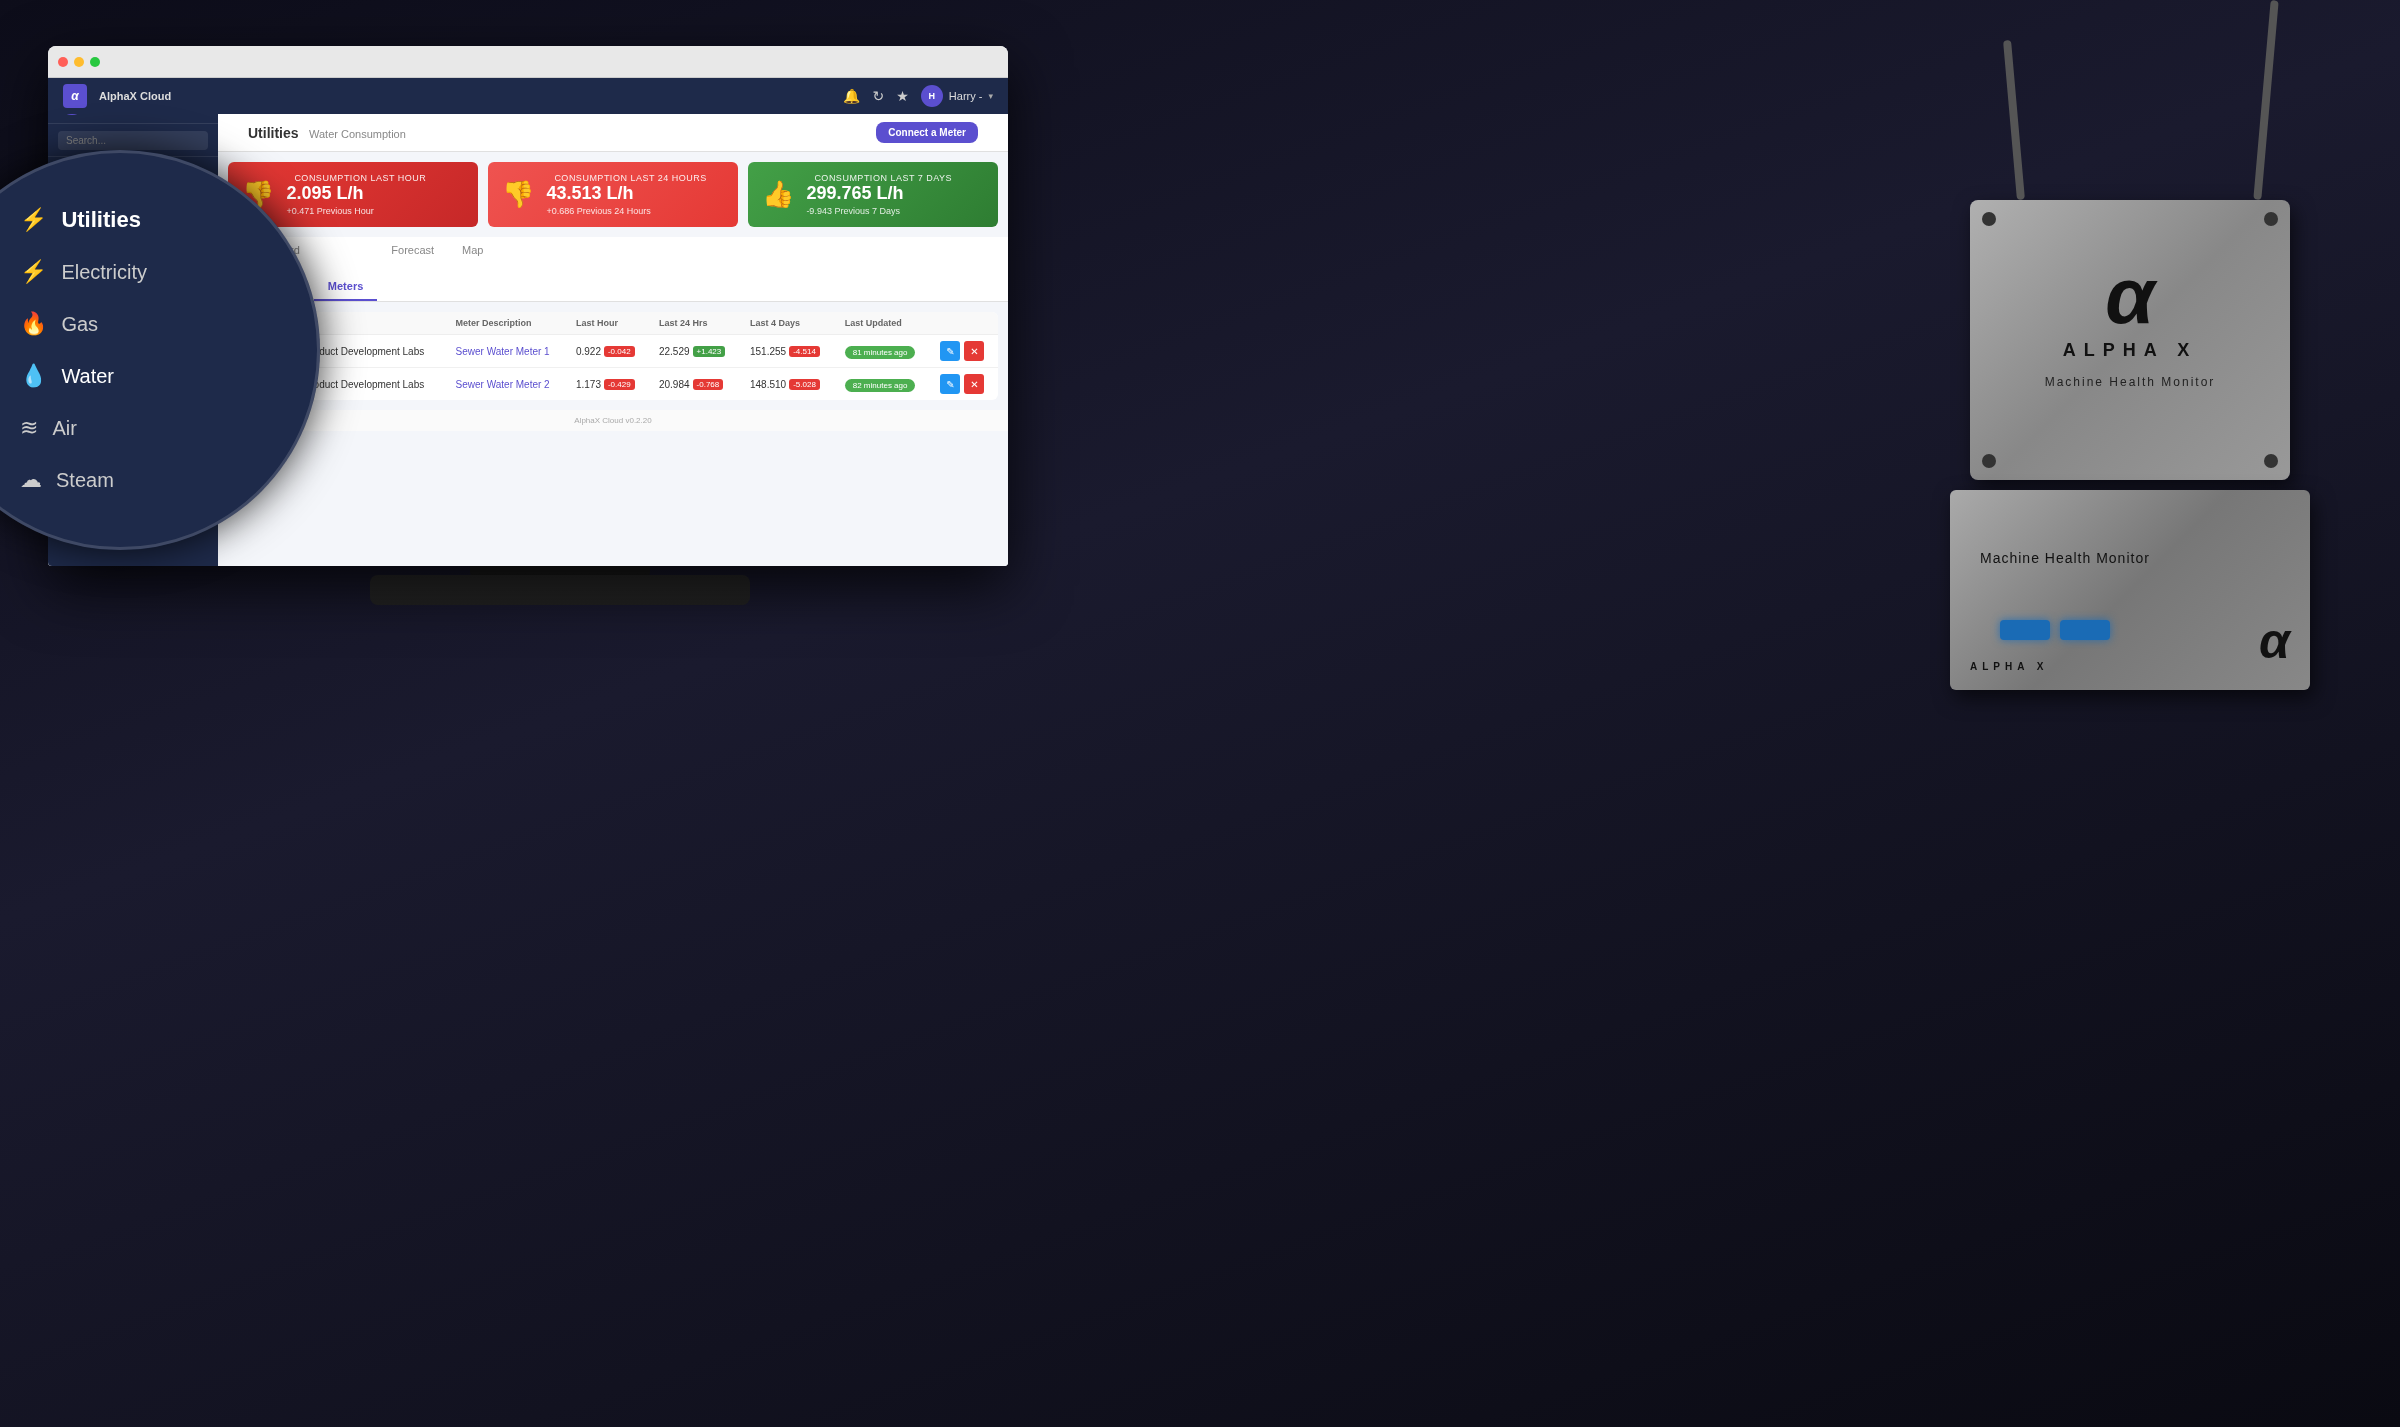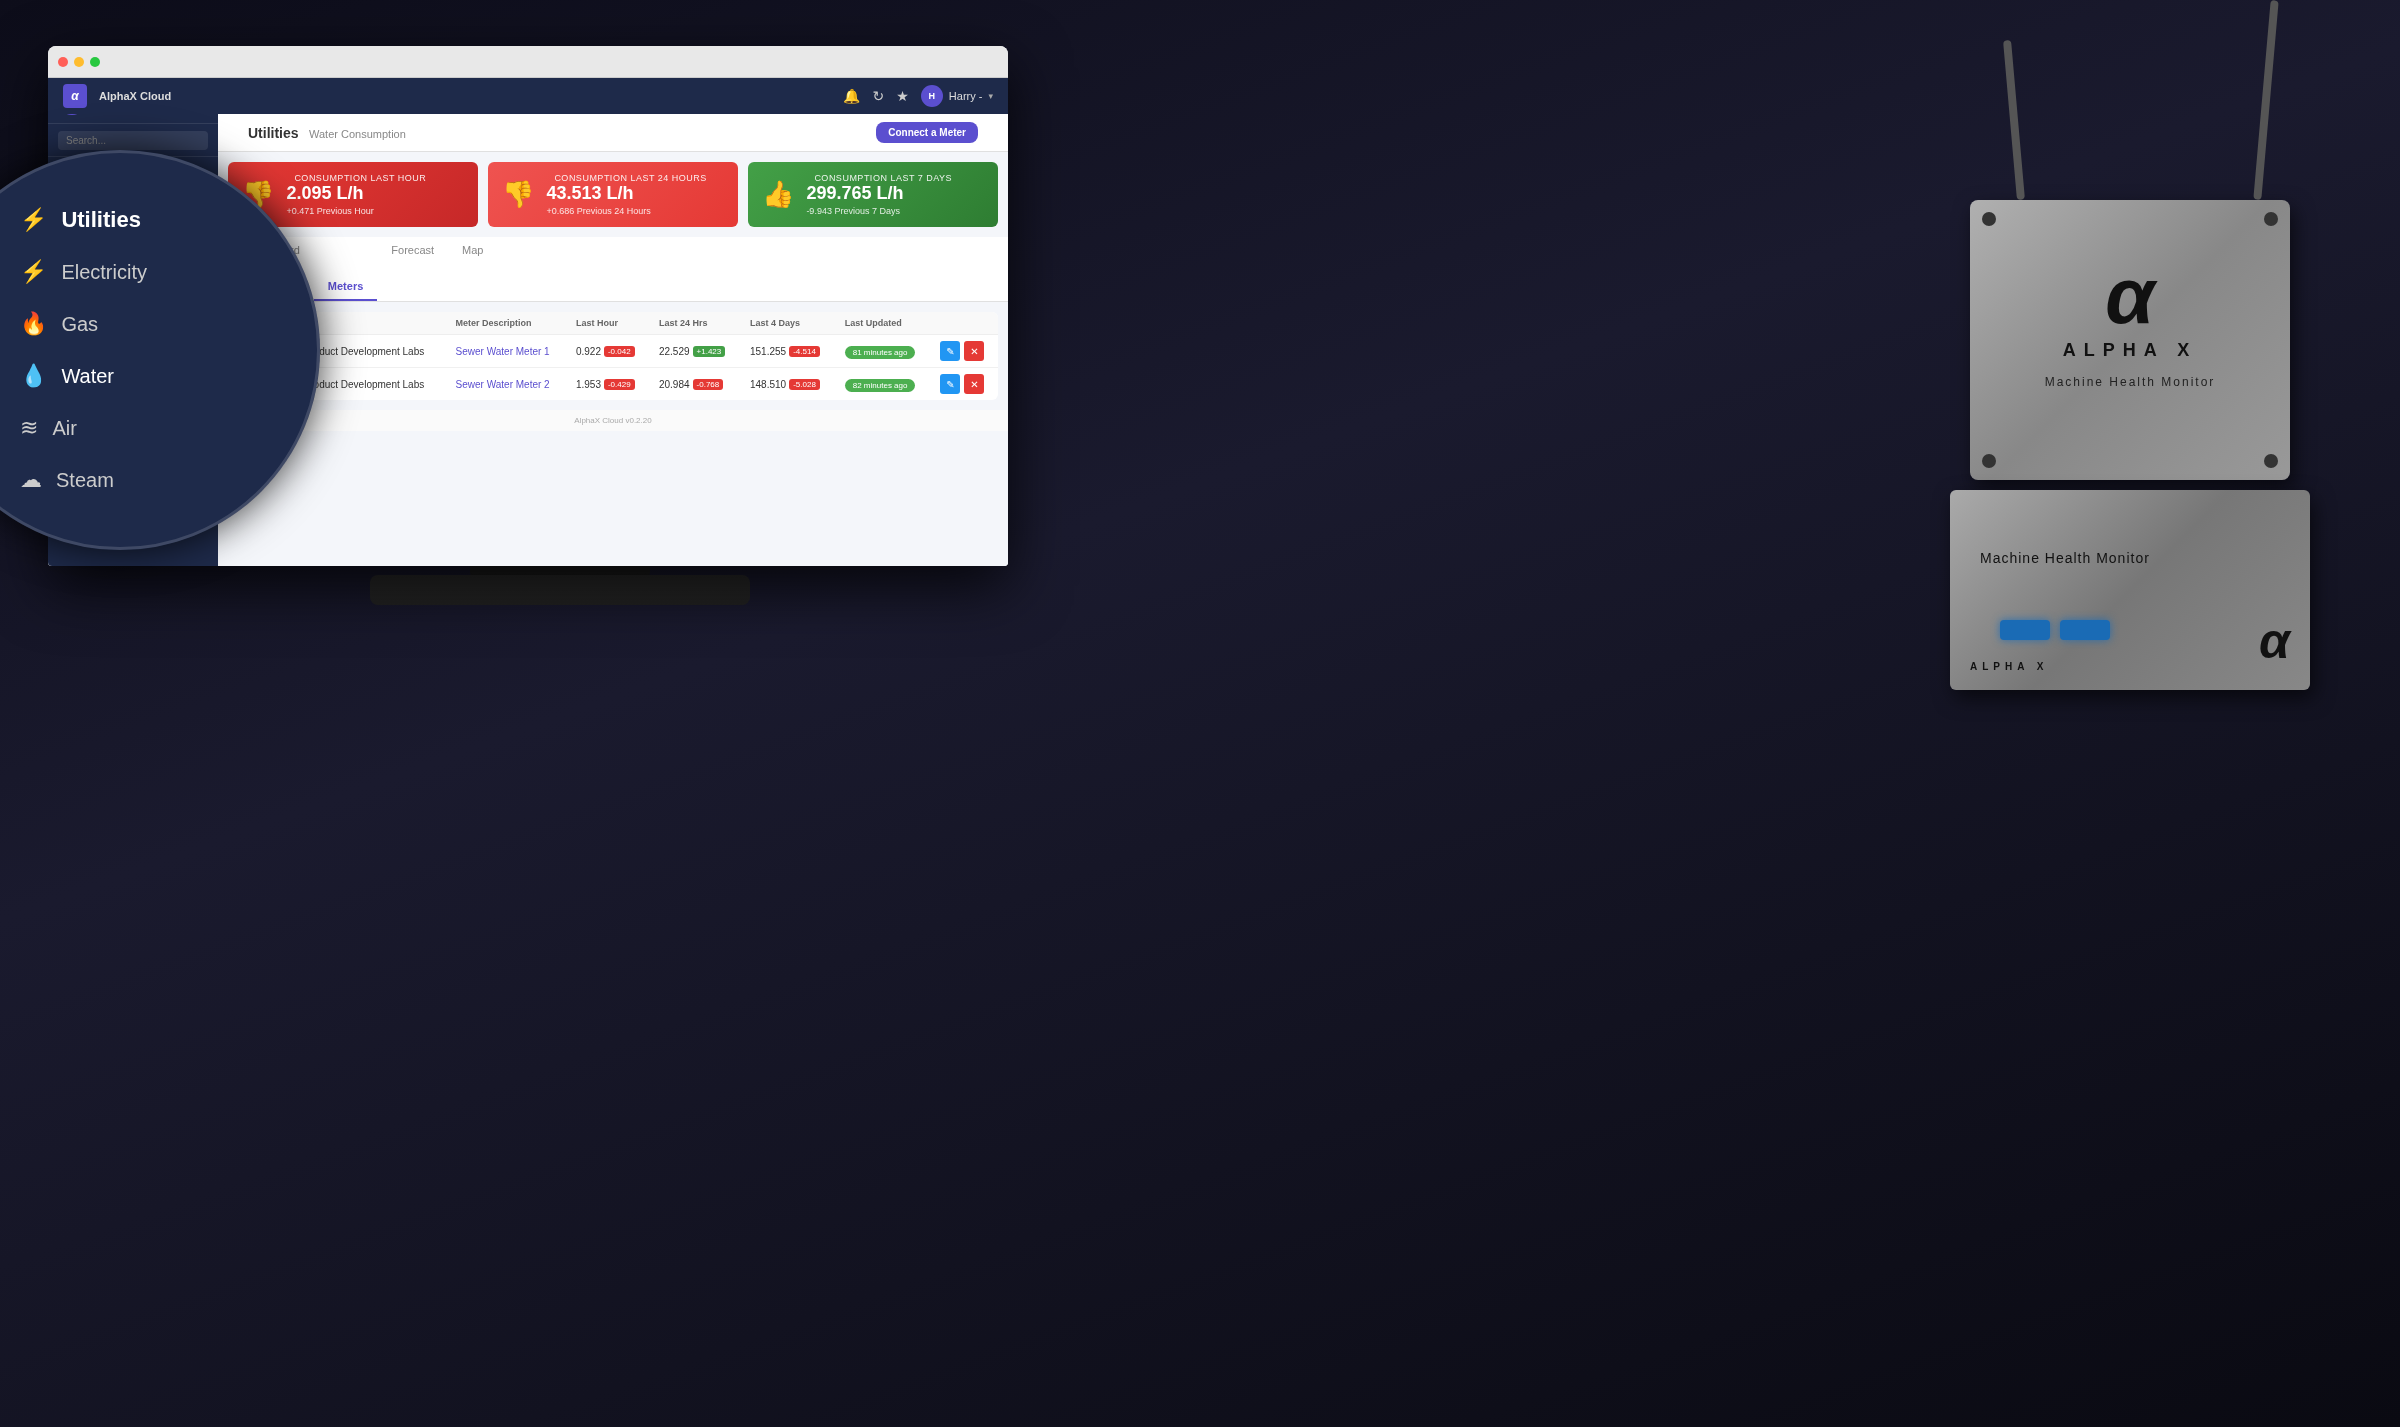--- a/index.html
+++ b/index.html
@@ -679,21 +679,21 @@
                 </div>
               </td>
             </tr>
             <tr>
               <td>(iMinnovation) Product Development Labs</td>
               <td>
                 <a class="meter-link" href="#">Sewer Water Meter 2</a>
               </td>
               <td>
                 <span class="val-cell">
-                  <span class="val-main">1.953</span>
+                  <span class="val-main">1.173</span>
                   <span class="val-delta red">-0.429</span>
                 </span>
               </td>
               <td>
                 <span class="val-cell">
                   <span class="val-main">20.984</span>
                   <span class="val-delta red">-0.768</span>
                 </span>
               </td>
               <td>

